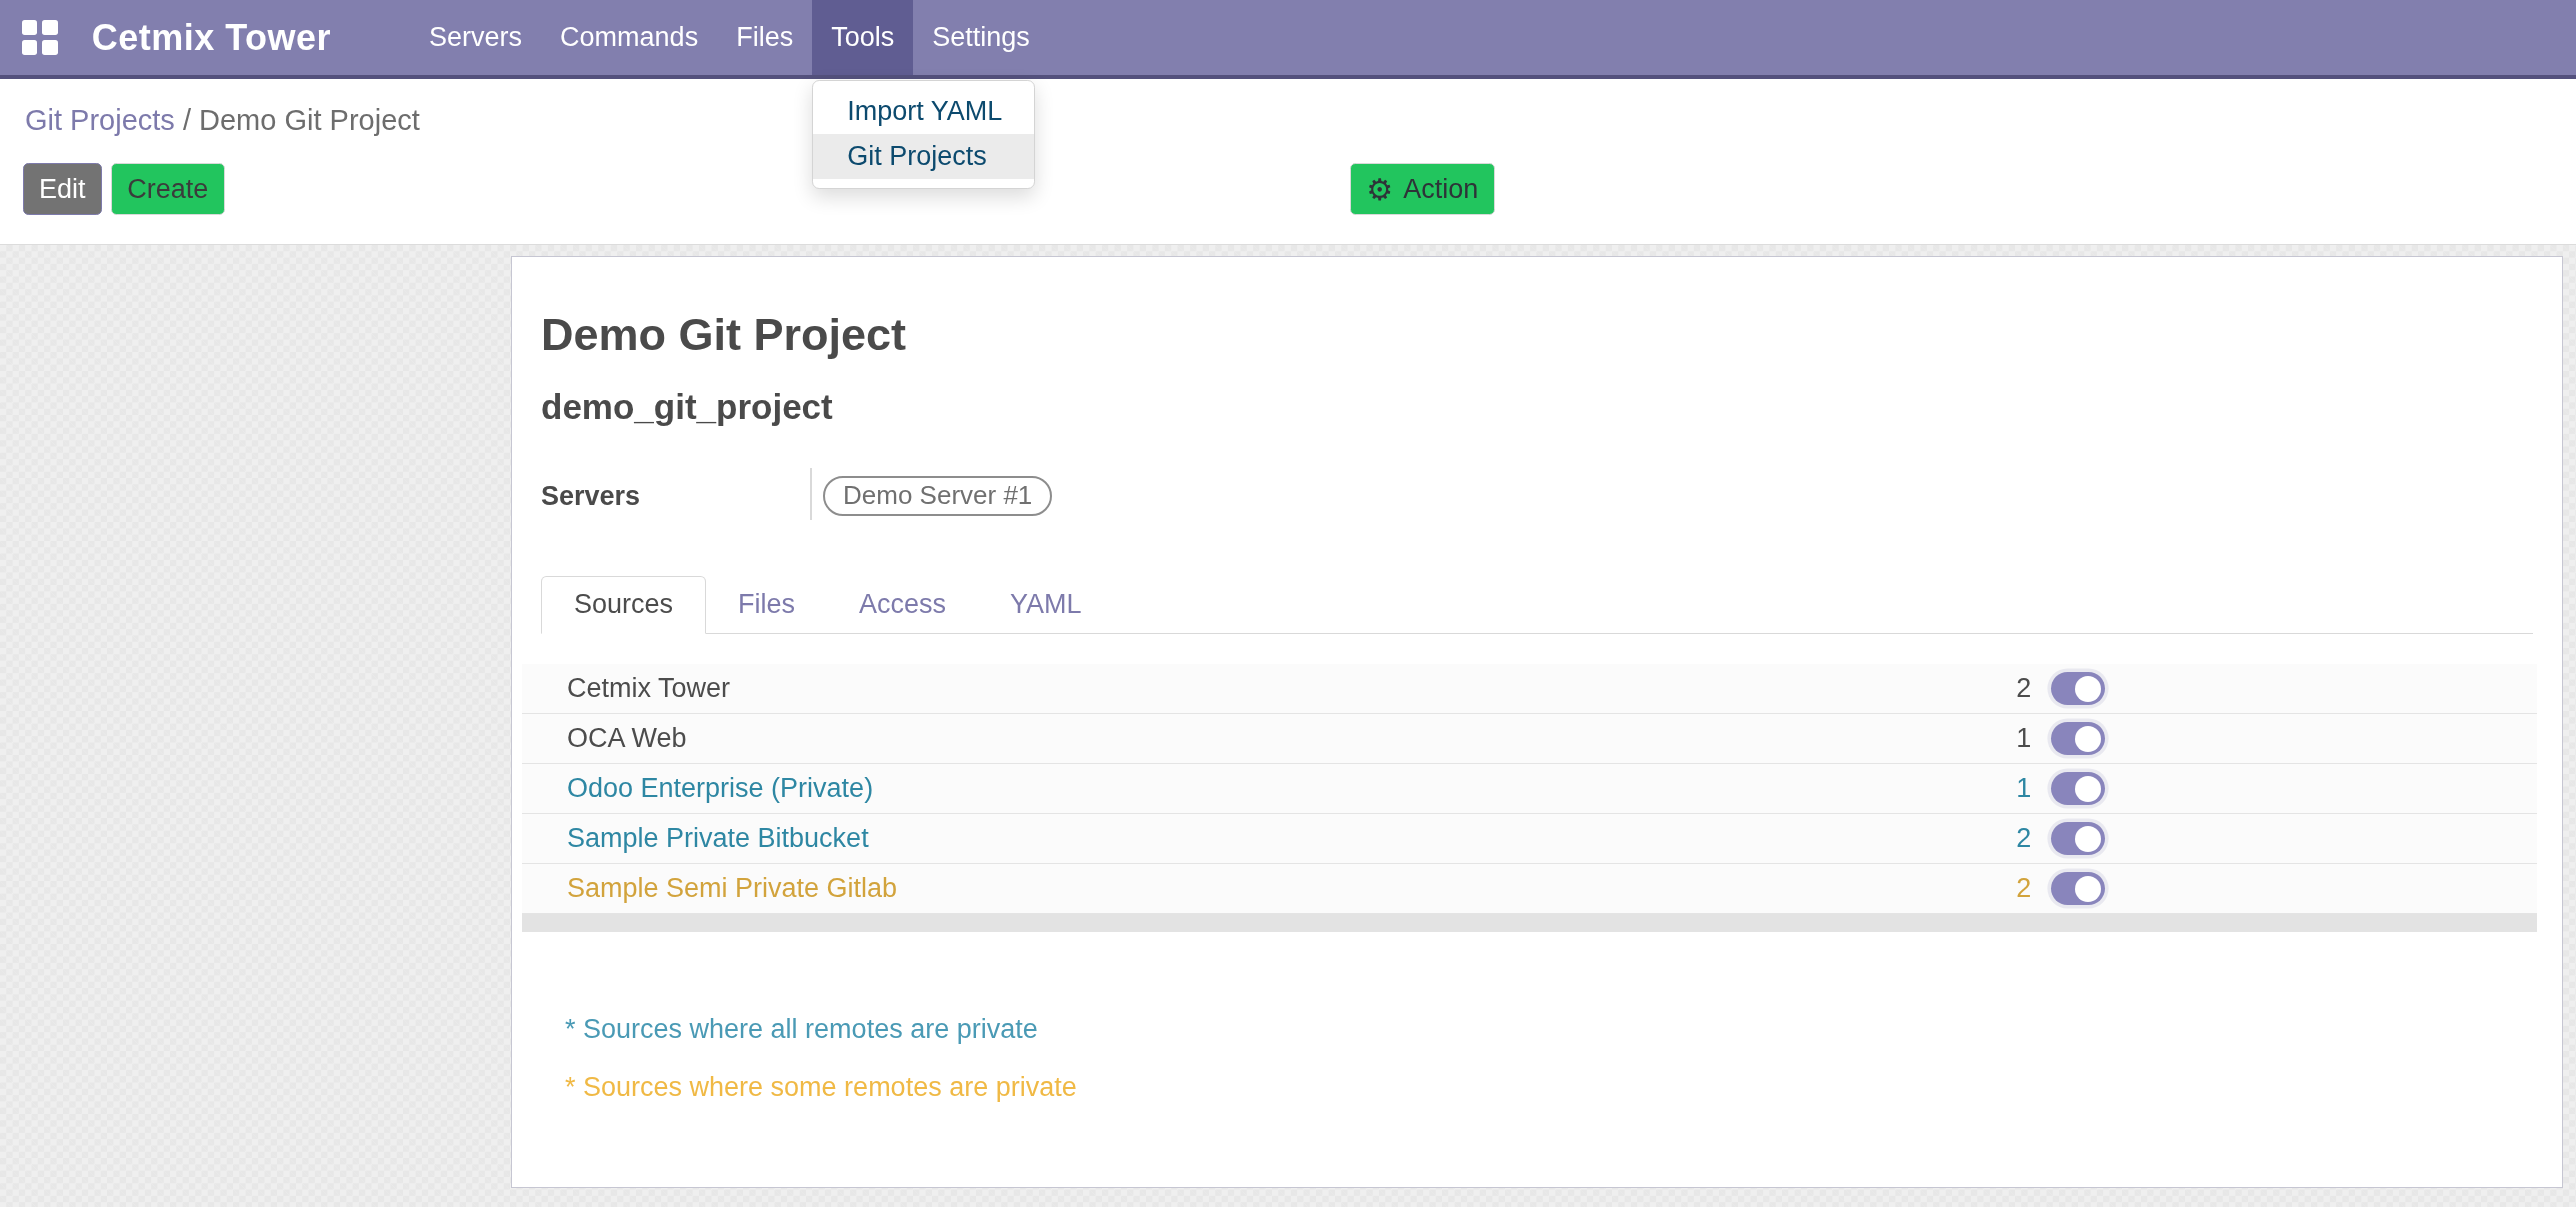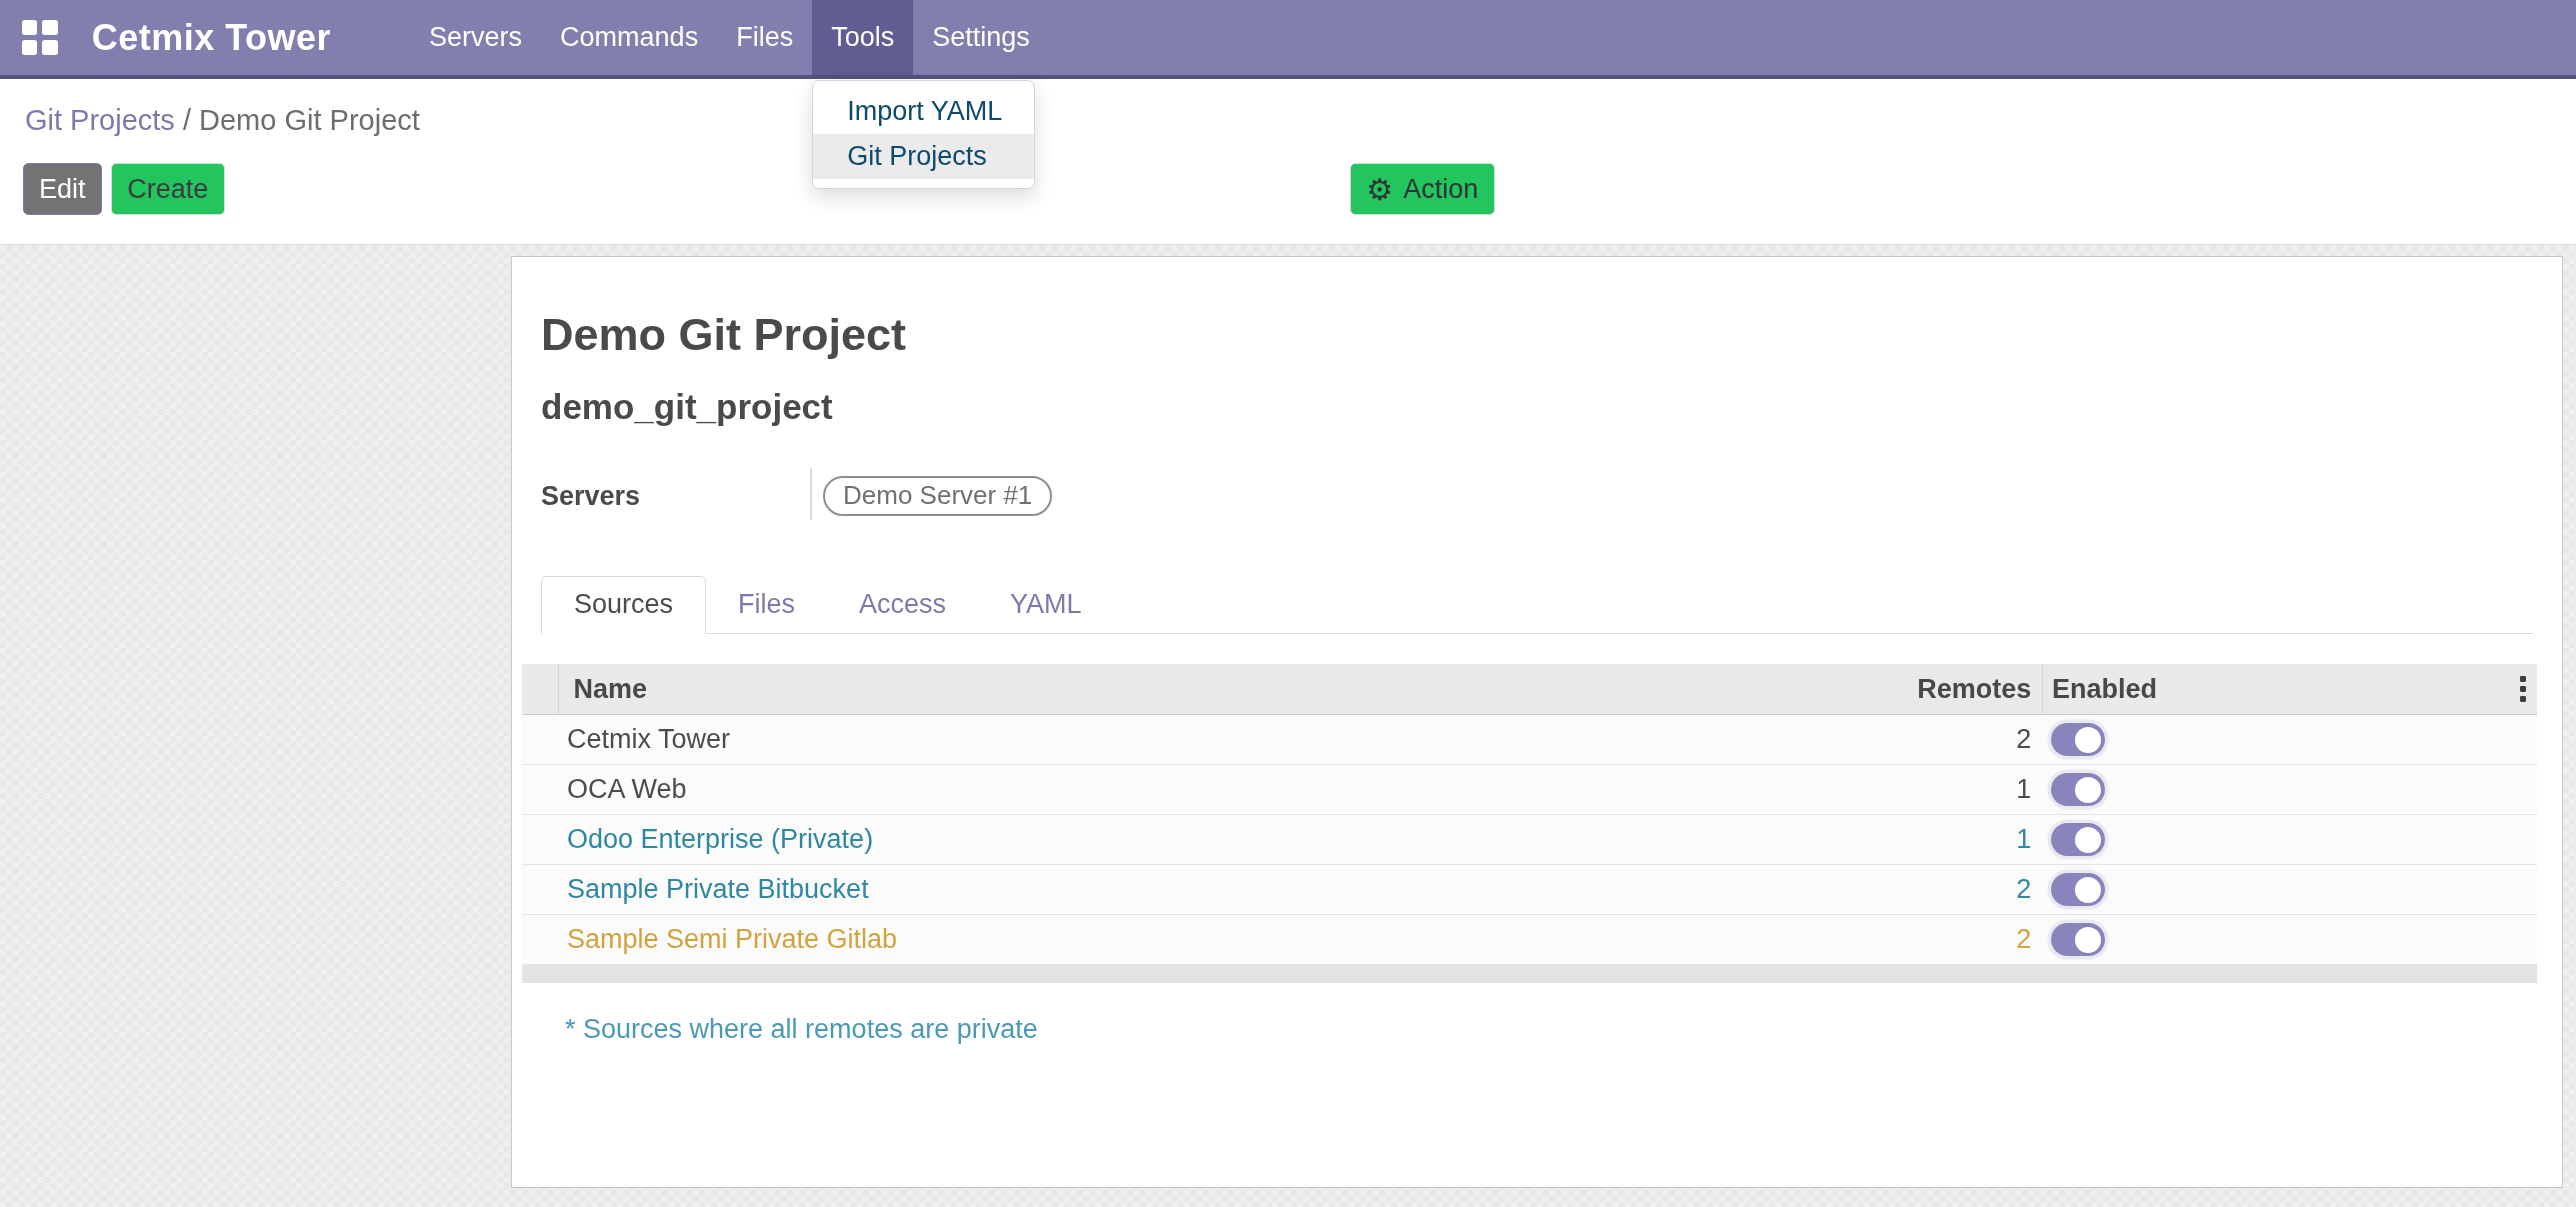--- a/index.html
+++ b/index.html
@@ -215,33 +215,20 @@
   <div class="server-tag">Demo Server #1</div>
 
   <div class="tabs">
     <div class="tab active">Sources</div>
     <div class="tab">Files</div>
     <div class="tab">Access</div>
     <div class="tab">YAML</div>
   </div>
 
   <div class="otable">
-    <div class="thead">
-      <div class="hc1"></div>
-      <div class="hc2">Name</div>
-      <div class="hc3">Remotes</div>
-      <div class="hc4">
-        <span>Enabled</span>
-        <div class="dots">
-            <i></i>
-            <i></i>
-            <i></i>
-          </div>
-      </div>
-    </div>
 
     <div class="trow">
       <div class="rc1"></div>
       <div class="rc2 c-default">Cetmix Tower</div>
       <div class="rc3 c-default">2</div>
       <div class="rc4">
         <div class="toggle">
             <span class="knob"></span>
           </div>
       </div>
@@ -288,14 +275,15 @@
         <div class="toggle">
             <span class="knob"></span>
           </div>
       </div>
     </div>
 
     <div class="tstrip"></div>
   </div>
 
   <div class="footnote all">* Sources where all remotes are private</div>
+  <div class="footnote some">* Sources where some remotes are private</div>
 </div>
 
 
 </body></html>

